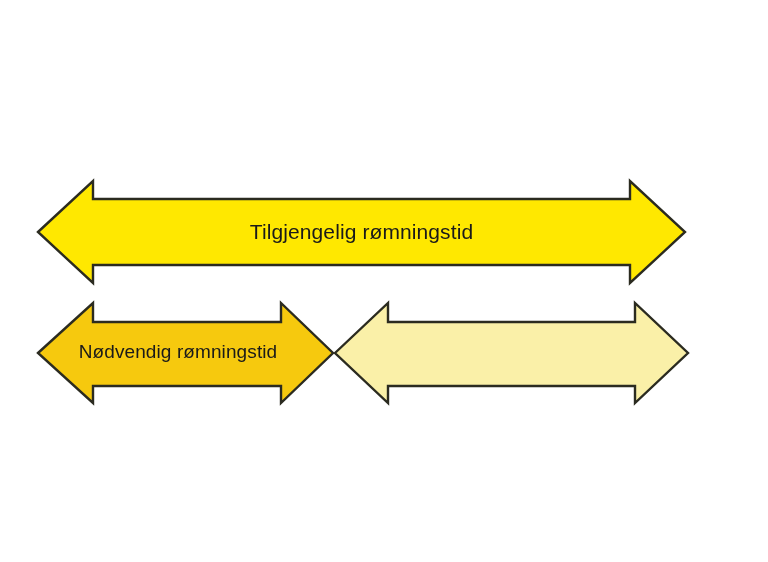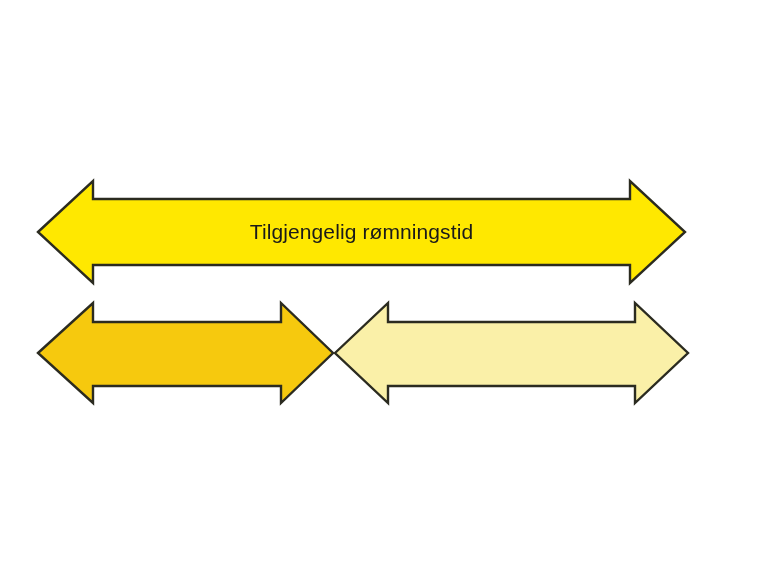--- a/index.html
+++ b/index.html
@@ -78,15 +78,16 @@
     </g>
 
     <g>
       <polygon points="335,353 388,303 388,322 635,322 635,303 688,353 635,403 635,386 388,386 388,403" fill="#FAF0A8" stroke="#2B2B20" stroke-width="2.4" stroke-linejoin="miter"></polygon>
     </g>
 
   </svg>
 
   <div class="arrow-label" id="label-available">Tilgjengelig rømningstid</div>
 
+  <div class="arrow-label" id="label-required">Nødvendig rømningstid</div>
 
 
 </div>
 
 </body></html>

